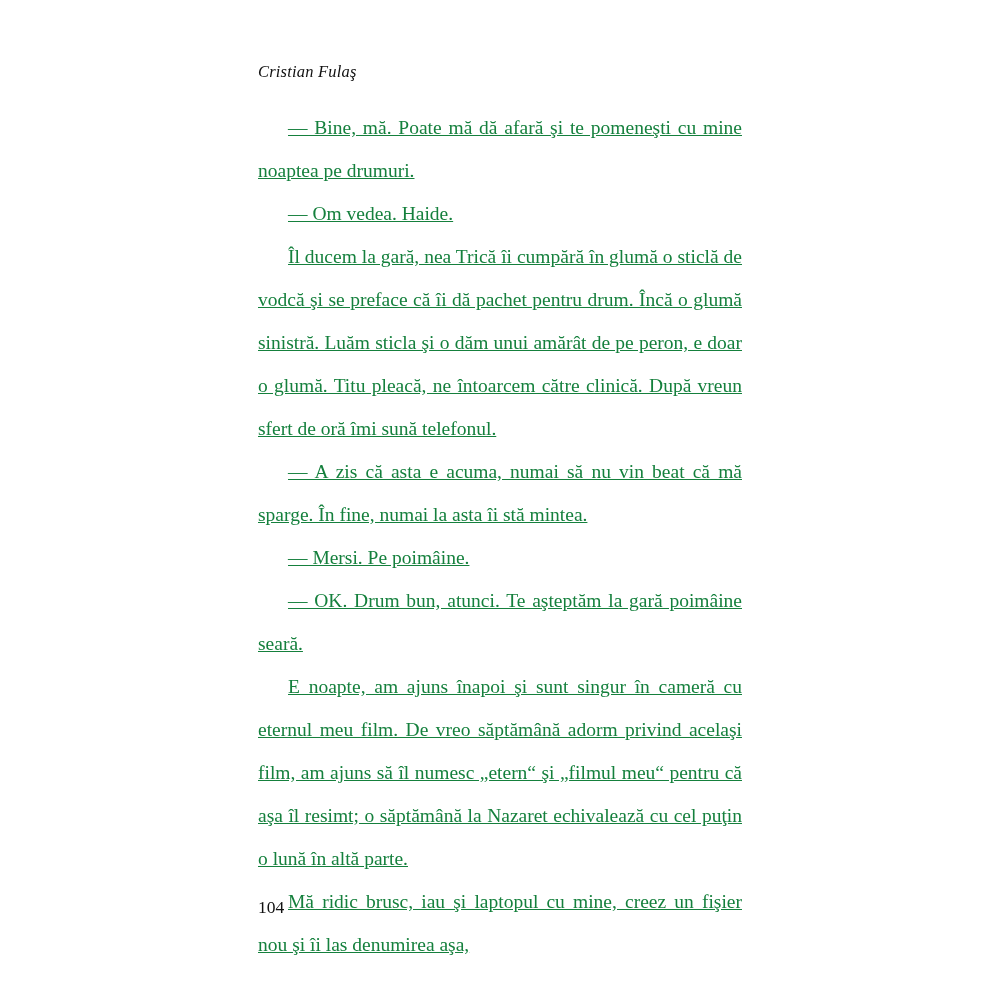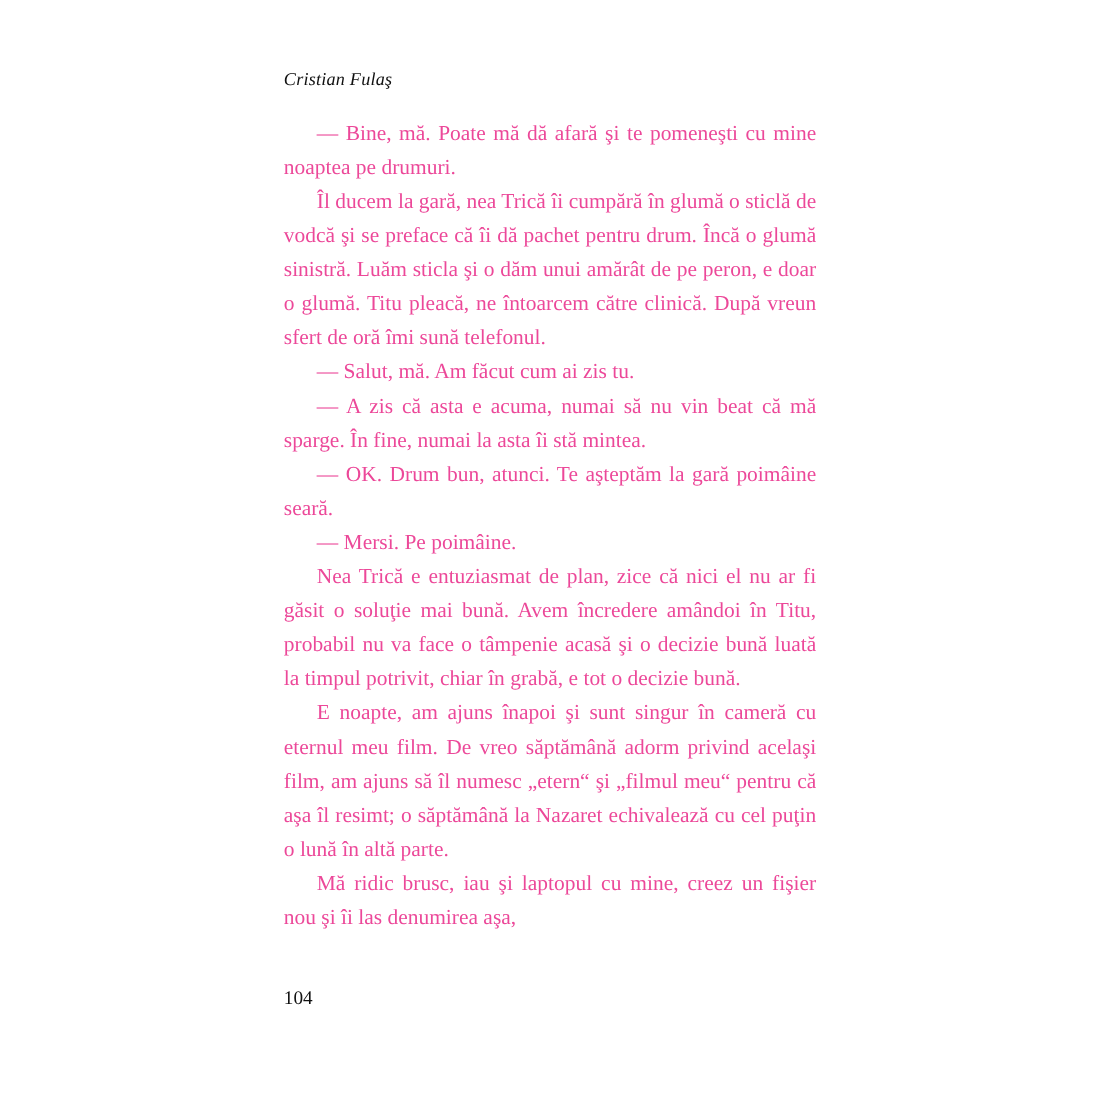--- a/index.html
+++ b/index.html
@@ -29,25 +29,26 @@
   .running-head {
     font-style: italic;
     font-size: 16.5px;
     letter-spacing: 0.2px;
     color: #111111;
     margin: 0 0 24px 0;
   }
   .body-text p {
     margin: 0;
     font-size: 19.5px;
-    line-height: 31px;
+    line-height: 43px;
     text-align: justify;
     text-justify: inter-word;
-    color: #ec4899;
+    color: #15803d;
     hyphens: manual;
+    text-decoration: underline;
   }
   .body-text p.indent {
     text-indent: 30px;
   }
   .folio {
     position: absolute;
     left: 258px;
     top: 897px;
     font-size: 17.5px;
     color: #111111;
@@ -58,26 +59,25 @@
 <body>
 
 <div class="page">
 
   <div class="text-column">
 
     <div class="running-head">Cristian Fulaş</div>
 
     <div class="body-text">
       <p class="indent">— Bine, mă. Poate mă dă afară şi te pomeneşti cu mine noaptea pe drumuri.</p>
+      <p class="indent">— Om vedea. Haide.</p>
       <p class="indent">Îl ducem la gară, nea Trică îi cumpără în glumă o sticlă de vodcă şi se preface că îi dă pachet pentru drum. Încă o glumă sinistră. Luăm sticla şi o dăm unui amărât de pe peron, e doar o glumă. Titu pleacă, ne întoarcem către clinică. După vreun sfert de oră îmi sună telefonul.</p>
-      <p class="indent">— Salut, mă. Am făcut cum ai zis tu.</p>
       <p class="indent">— A zis că asta e acuma, numai să nu vin beat că mă sparge. În fine, numai la asta îi stă mintea.</p>
+      <p class="indent">— Mersi. Pe poimâine.</p>
       <p class="indent">— OK. Drum bun, atunci. Te aşteptăm la gară poimâine seară.</p>
-      <p class="indent">— Mersi. Pe poimâine.</p>
-      <p class="indent">Nea Trică e entuziasmat de plan, zice că nici el nu ar fi găsit o soluţie mai bună. Avem încredere amândoi în Titu, probabil nu va face o tâmpenie acasă şi o decizie bună luată la timpul potrivit, chiar în grabă, e tot o decizie bună.</p>
       <p class="indent">E noapte, am ajuns înapoi şi sunt singur în cameră cu eternul meu film. De vreo săptămână adorm privind acelaşi film, am ajuns să îl numesc „etern“ şi „filmul meu“ pentru că aşa îl resimt; o săptămână la Nazaret echivalează cu cel puţin o lună în altă parte.</p>
       <p class="indent"><span>Mă ridic brusc, iau şi laptopul cu mine, creez un fişier nou şi îi las denumirea aşa, </span></p>
     </div>
 
   </div>
 
   <div class="folio">104</div>
 
 </div>
 

